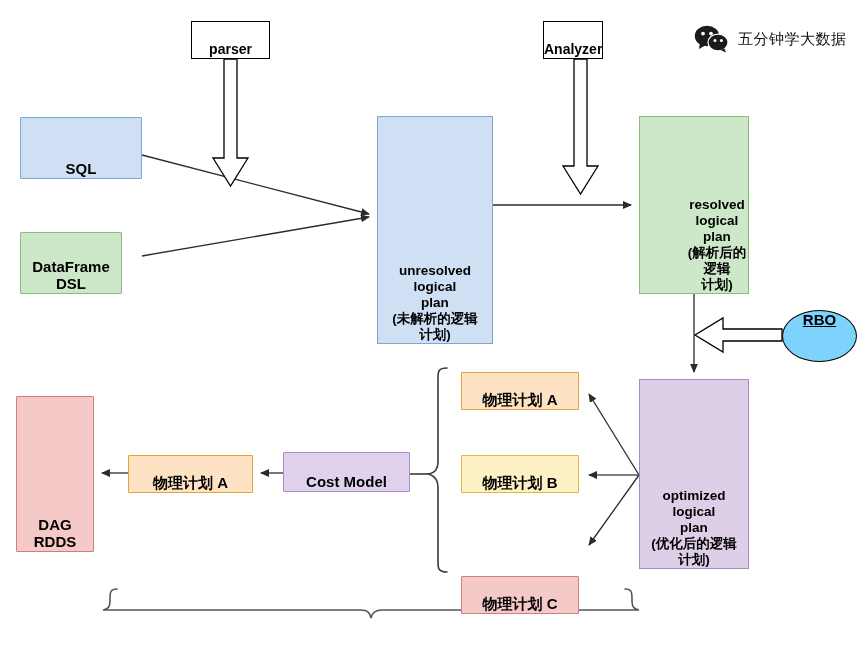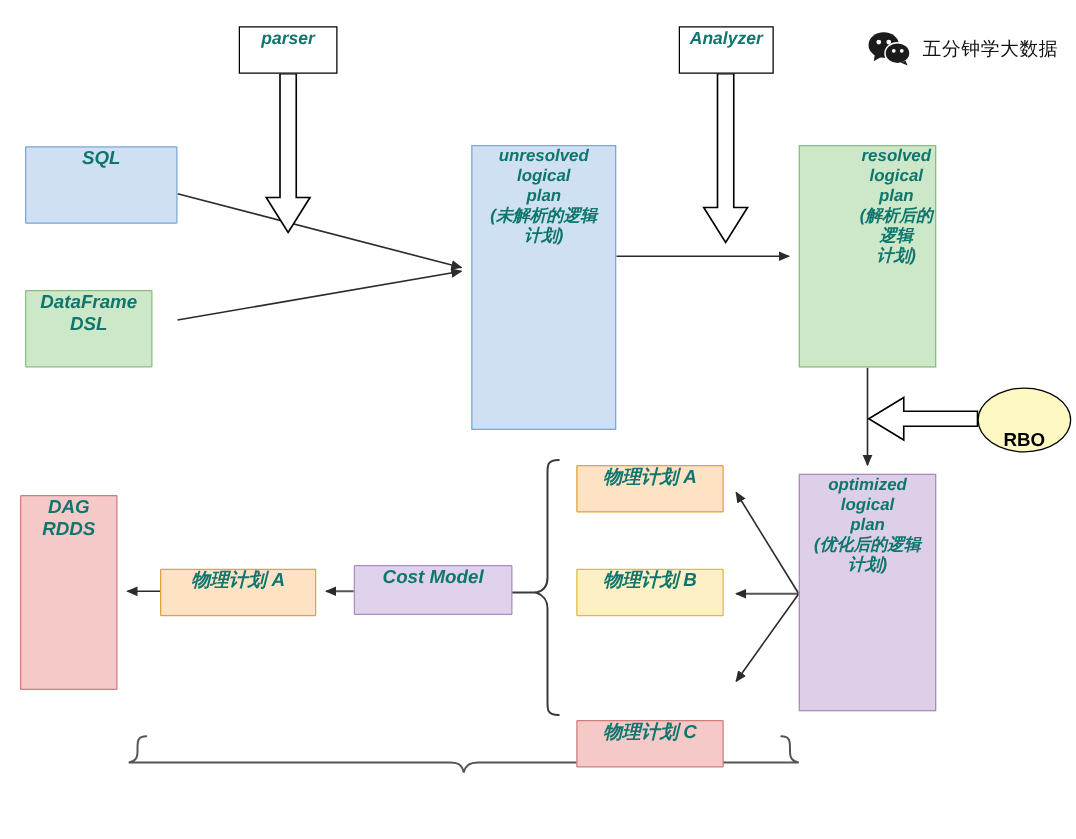--- a/index.html
+++ b/index.html
@@ -17,56 +17,56 @@
   #edges{
     position:absolute;
     left:0;top:0;
     width:861px;height:671px;
     pointer-events:none;
   }
   .node{
     position:absolute;
     box-sizing:border-box;
     display:flex;
-    align-items:flex-start;
+    align-items:flex-end;
     justify-content:center;
     text-align:center;
     font-weight:bold;
-    color:#0f766e;
+    color:#000000;
     line-height:1.18;
     z-index:3;
-    font-style:italic;
   }
   .rounded{border-radius:1px;}
   .sq{border-radius:0;}
   .node .txt{display:block;width:100%;white-space:pre-line;}
 
   
   #node-sql{left:20px;top:117px;width:122px;height:62px;background:#cfe0f5;border:1.4px solid #7ba7d7;font-size:15px;}
   #node-dataframe{left:20px;top:232px;width:102px;height:62px;background:#cde8c8;border:1.4px solid #8cbd7f;font-size:15px;}
   #node-unresolved{left:377px;top:116px;width:116px;height:228px;background:#cfe0f5;border:1.4px solid #7ba7d7;font-size:13.5px;}
   #node-resolved{left:639px;top:116px;width:110px;height:178px;background:#cde8c8;border:1.4px solid #8cbd7f;font-size:13.5px;padding-left:46px;}
   #node-optimized{left:639px;top:379px;width:110px;height:190px;background:#ddcfe8;border:1.4px solid #a98cc2;font-size:13.5px;}
   #node-parser{left:191px;top:21px;width:79px;height:38px;background:#ffffff;border:1.4px solid #000000;font-size:14px;}
-  #node-analyzer{left:543px;top:21px;width:76px;height:38px;background:#ffffff;border:1.4px solid #000000;font-size:14px;}
+  #node-analyzer{left:543px;top:21px;width:60px;height:38px;background:#ffffff;border:1.4px solid #000000;font-size:14px;}
   #node-pp-a{left:461px;top:372px;width:118px;height:38px;background:#fde3c4;border:1.4px solid #e0a23a;font-size:15px;}
   #node-pp-b{left:461px;top:455px;width:118px;height:38px;background:#fdf0c4;border:1.4px solid #e0bb3a;font-size:15px;}
   #node-pp-c{left:461px;top:528px;width:118px;height:38px;background:#f6c9c9;border:1.4px solid #cf7d7d;font-size:15px;margin-top:48px;}
   #node-cost-model{left:283px;top:452px;width:127px;height:40px;background:#e0d2ec;border:1.4px solid #a98cc2;font-size:15px;}
   #node-chosen-plan{left:128px;top:455px;width:125px;height:38px;background:#fde3c4;border:1.4px solid #e0a23a;font-size:15px;}
   #node-dag{left:16px;top:396px;width:78px;height:156px;background:#f6c9c9;border:1.4px solid #cf7d7d;font-size:15px;}
 
   .ellipse{
     position:absolute;
-    display:flex;align-items:flex-end;justify-content:center;
+    display:flex;align-items:flex-start;justify-content:center;
     border:1.4px solid #000000;
     border-radius:50%;
-    background:#fef9c3;
+    background:#7dd3fc;
     font-weight:bold;color:#000;
     z-index:4;
+    text-decoration:underline;
   }
   #node-rbo{left:782px;top:310px;width:73px;height:50px;font-size:15px;}
   #node-cbo{left:335px;top:609px;width:73px;height:48px;font-size:15px;}
 
   
   #watermark{
     position:absolute;left:694px;top:25px;
     display:flex;align-items:center;gap:8px;z-index:5;
   }
   #watermark .wm-text{

